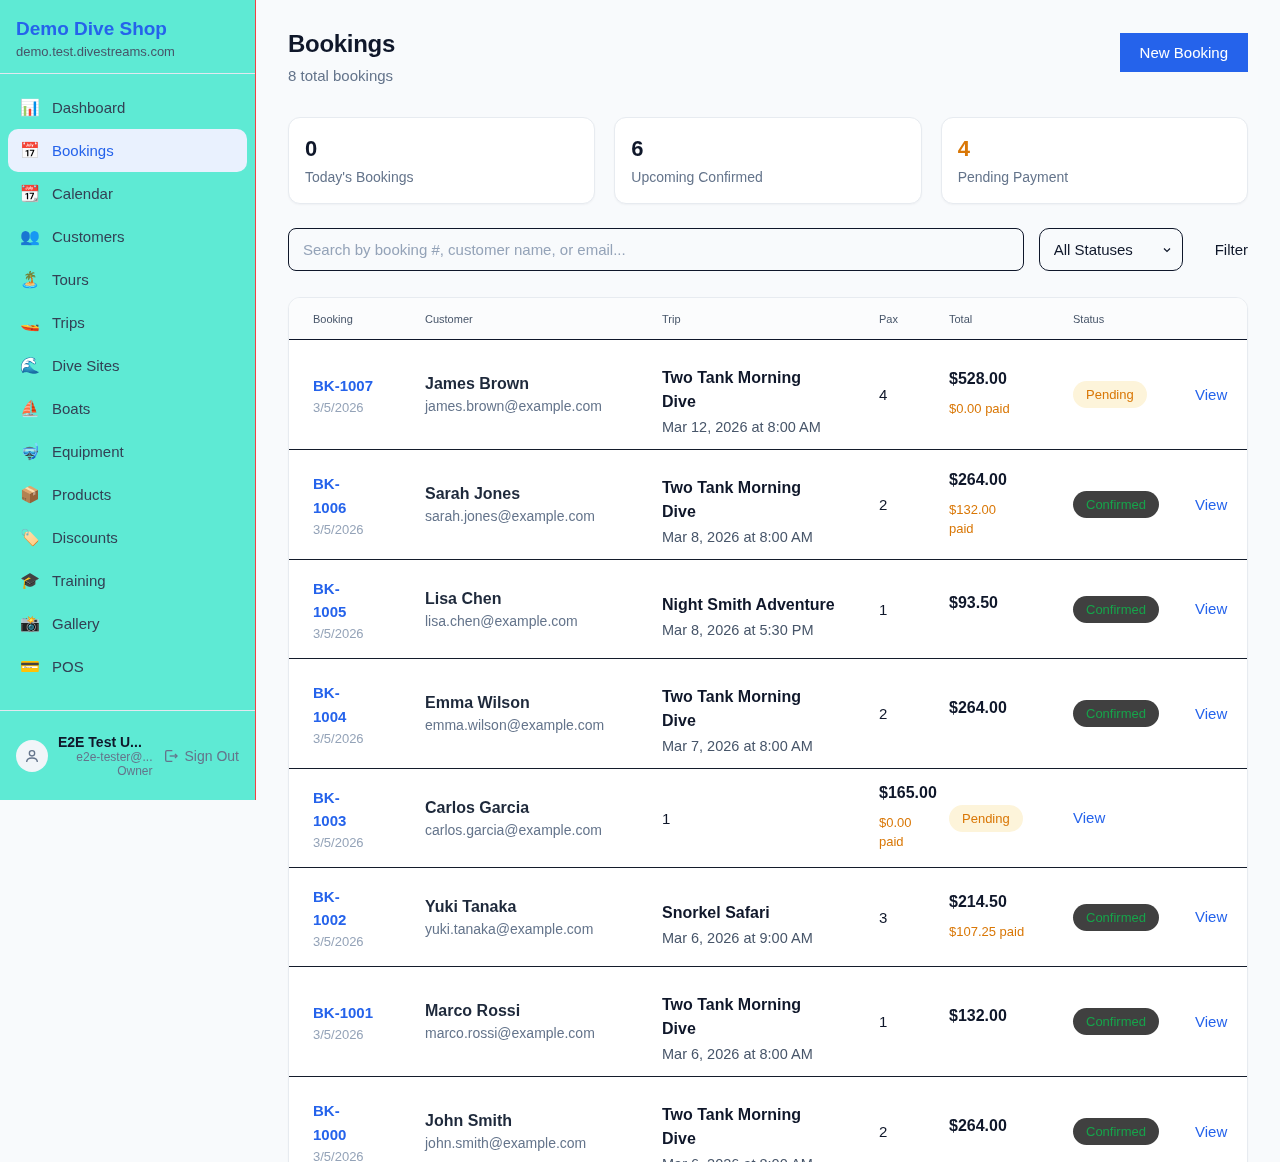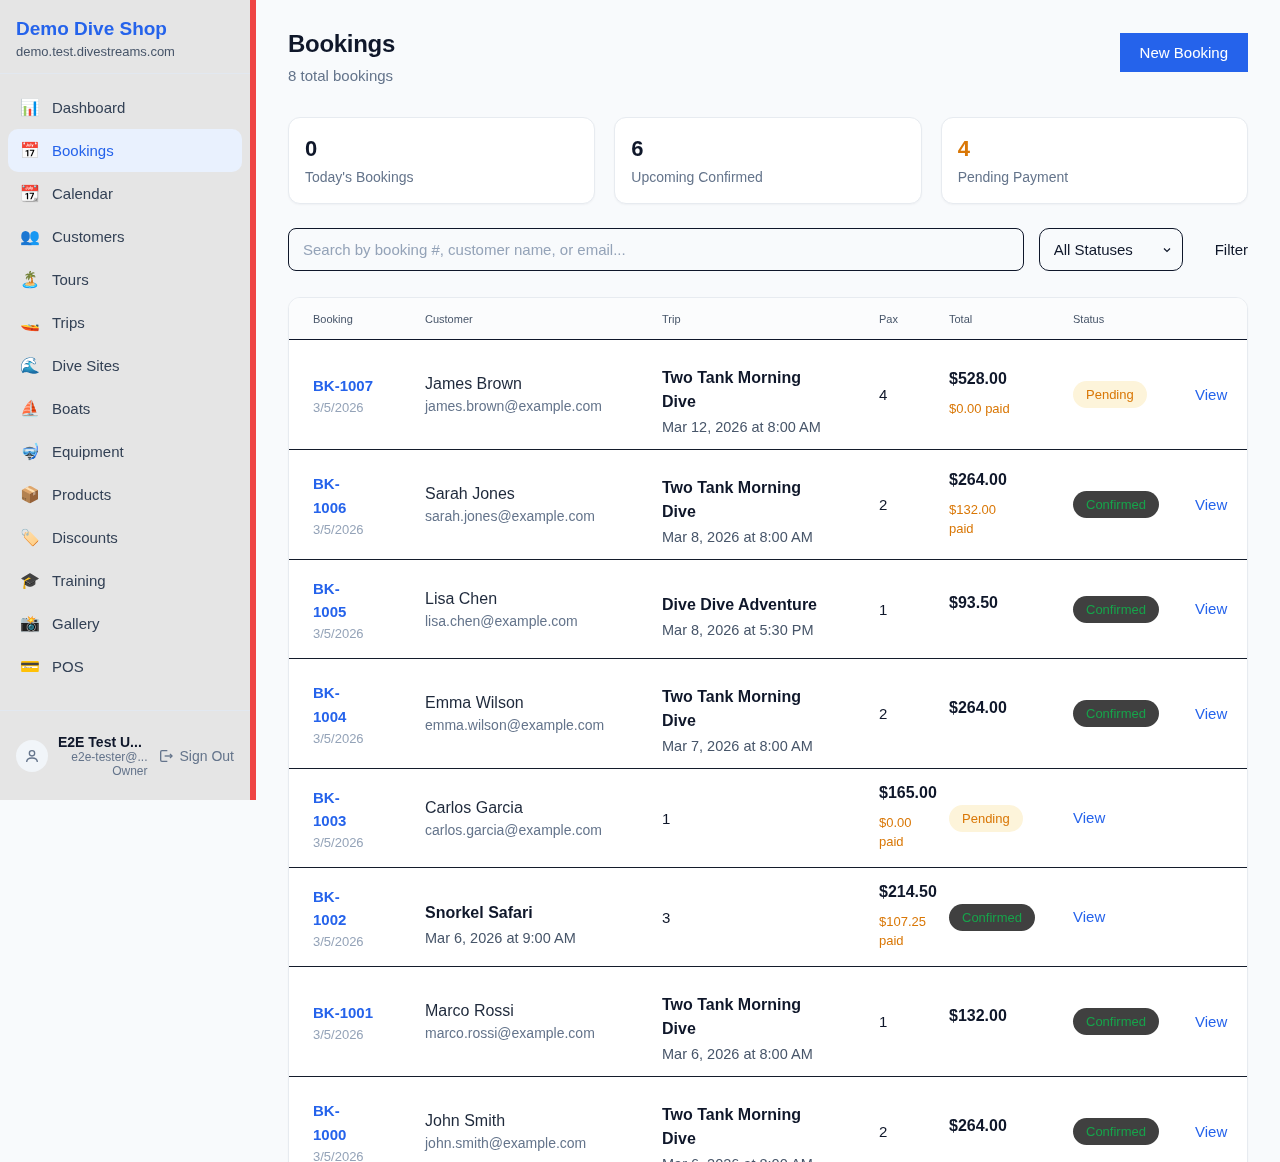--- a/index.html
+++ b/index.html
@@ -7,21 +7,21 @@
   body {
     font-family:"Liberation Sans", sans-serif;
     background:#f8fafc;
     color:#0f172a;
   }
   .page { position:relative; width:1280px; height:1162px; background:#f8fafc; overflow:hidden; }
 
   
   .sidebar {
     position:absolute; left:0; top:0; width:256px; height:800px;
-    background:#e5e5e5; border-right:6px solid #ef4444;
+    background:#5eead4; border-right:1px solid #ef4444;
     display:flex; flex-direction:column;
   }
   .side-header { padding:18px 16px 14px 16px; border-bottom:1px solid #e2e8f0; }
   .brand-title { font-size:19px; font-weight:bold; color:#2563eb; margin-bottom:4px; }
   .brand-domain { font-size:13px; color:#475569; }
   .nav { padding:12px 8px 4px 8px; flex:1; }
   .nav-item {
     display:flex; align-items:center; gap:12px;
     height:43px; padding:0 12px; border-radius:10px;
     font-size:15px; color:#334155; cursor:pointer; text-decoration:none;
@@ -88,21 +88,21 @@
     align-items:center;
     padding:0 24px;
   }
   .thead { background:#fbfcfd; height:42px; border-bottom:1px solid #0f172a; }
   .th { font-size:11px; font-weight:500; color:#475569; }
   .trow { min-height:99px; padding-top:14px; padding-bottom:14px; border-bottom:1px solid #141c2b; }
   .trow:last-child { border-bottom:none; }
   .cell { padding-right:12px; }
   .bk-id { font-size:15px; font-weight:600; color:#2563eb; white-space:pre-line; line-height:1.55; cursor:pointer; text-decoration:none; display:block; }
   .bk-date { font-size:13px; color:#94a3b8; margin-top:3px; }
-  .cust-name { font-size:16px; color:#1e293b; }
+  .cust-name { font-size:16px; color:#1e293b;font-weight:bold; }
   .cust-email { font-size:14px; color:#64748b; margin-top:5px; }
   .trip-name { font-size:16px; font-weight:600; color:#0f172a; white-space:pre-line; line-height:1.5;margin-top:12px; }
   .trip-time { font-size:14.5px; color:#475569; margin-top:5px; }
   .pax { font-size:15px; color:#0f172a; }
   .total { font-size:16px; font-weight:bold; color:#0f172a; }
   .paid { font-size:13px; color:#d97706; margin-top:12px; white-space:pre-line; line-height:1.45; }
   .badge {
     display:inline-block; font-size:13px; font-weight:500;
     padding:6px 13px; border-radius:999px;
   }
@@ -304,21 +304,21 @@
         <div class="cell">
             <a class="bk-id">BK-
 1005</a>
             <div class="bk-date">3/5/2026</div>
           </div>
         <div class="cell">
             <div class="cust-name">Lisa Chen</div>
             <div class="cust-email">lisa.chen@example.com</div>
           </div>
         <div class="cell">
-            <div class="trip-name">Dive Dive Adventure</div>
+            <div class="trip-name">Night Smith Adventure</div>
             <div class="trip-time">Mar 8, 2026 at 5:30 PM</div>
           </div>
         <div class="cell pax">1</div>
         <div class="cell">
             <div class="total">$93.50</div>
             <div class="paid"></div>
           </div>
         <div class="cell"><span class="badge" data-status="confirmed">Confirmed</span></div>
         <div class="cell"><a class="view-link">View</a></div>
       </div>
@@ -366,20 +366,24 @@
         <div class="cell"><a class="view-link">View</a></div>
       </div>
 
       <div class="tgrid trow">
         <div class="cell">
             <a class="bk-id">BK-
 1002</a>
             <div class="bk-date">3/5/2026</div>
           </div>
         <div class="cell">
+            <div class="cust-name">Yuki Tanaka</div>
+            <div class="cust-email">yuki.tanaka@example.com</div>
+          </div>
+        <div class="cell">
             <div class="trip-name">Snorkel Safari</div>
             <div class="trip-time">Mar 6, 2026 at 9:00 AM</div>
           </div>
         <div class="cell pax">3</div>
         <div class="cell">
             <div class="total">$214.50</div>
             <div class="paid">$107.25 paid</div>
           </div>
         <div class="cell"><span class="badge" data-status="confirmed">Confirmed</span></div>
         <div class="cell"><a class="view-link">View</a></div>

